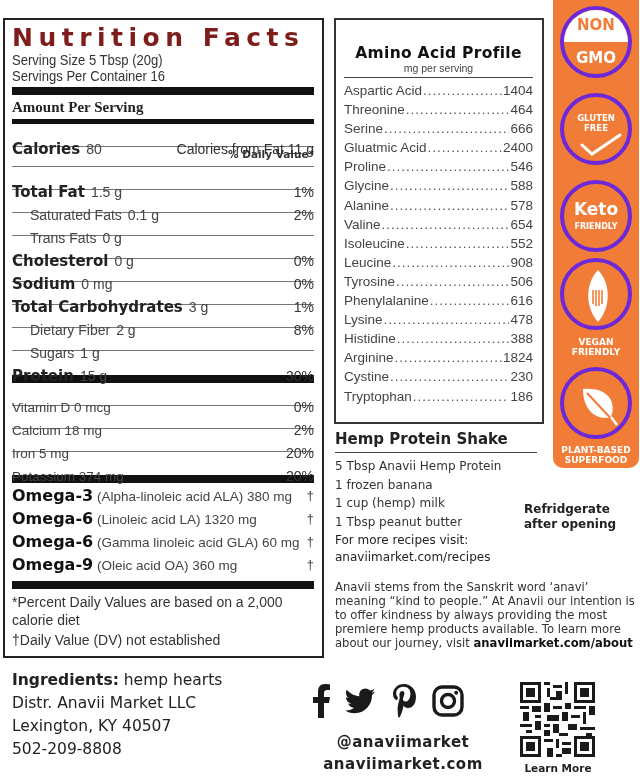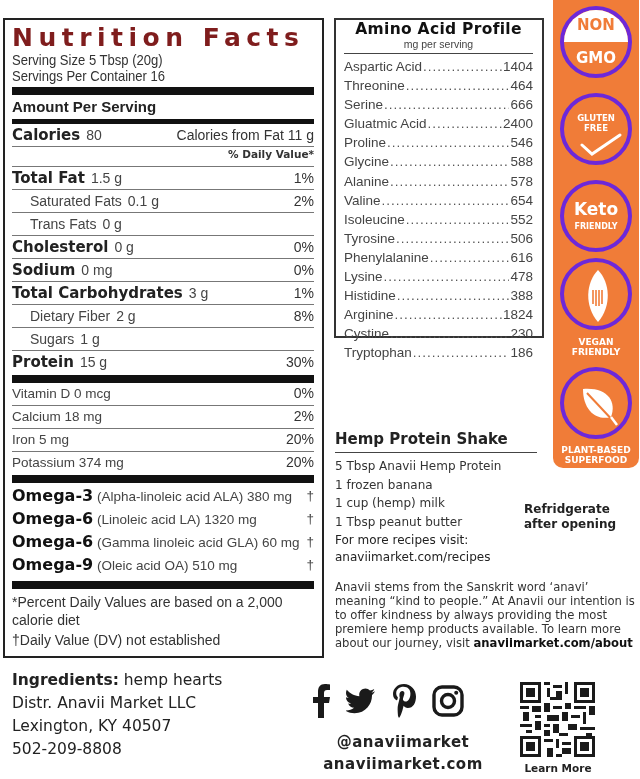--- a/index.html
+++ b/index.html
@@ -5,37 +5,37 @@
   *{box-sizing:border-box;margin:0;padding:0}
   html,body{width:640px;height:779px;background:#fff;overflow:hidden}
   body{position:relative;font-family:"Liberation Sans",sans-serif;color:#1a1a1a}
 
   
   .nf{position:absolute;left:3px;top:18px;width:321px;height:640px;border:2px solid #222;padding:2px 8px 0 7px}
   .nf-title{font-family:"DejaVu Sans",sans-serif;font-weight:900;font-size:25px;letter-spacing:5.5px;line-height:28px;margin-top:2px;color:#7f1d1d}
   .nf-serv{font-family:"Liberation Sans",sans-serif;font-size:14.5px;line-height:16px;color:#333;transform:scaleX(.9);transform-origin:left}
   .bar-thick{height:8px;background:#111;margin:3px 0 2px}
   .bar-mid{height:5px;background:#111;margin:2px 0 0}
-  .amount{font-family:Liberation Sans, sans-serif;font-weight:bold;font-size:15px;line-height:20px;color:#222}
-  .row{display:flex;justify-content:space-between;align-items:baseline;border-bottom:1px solid #777;height:23px;padding-top:2px}
+  .amount{font-family:Liberation Serif, serif;font-weight:bold;font-size:15px;line-height:20px;color:#222}
+  .row{display:flex;justify-content:space-between;align-items:baseline;border-bottom:1px solid #777;height:23px;padding-top:16px}
   .row.noline{border-bottom:none}
   .lbl-b{font-family:"DejaVu Sans",sans-serif;font-weight:bold;font-size:15px;color:#222}
   .val{font-size:14px;color:#444;margin-left:6px}
   .pct{font-size:14px;color:#333}
   .indent{padding-left:18px}
   .sub{font-size:14px;color:#444}
   .dv-row{justify-content:flex-end;height:20px;padding-top:1px}
   .dv{font-family:"DejaVu Sans",sans-serif;font-weight:bold;font-size:10.5px;color:#333}
   .vit{font-size:13.5px;color:#444}
   .omega{font-size:13.5px;color:#444;line-height:22px;display:flex;justify-content:space-between}
   .omega b{font-family:"DejaVu Sans",sans-serif;font-size:16px;color:#111;font-weight:bold}
   .foot{font-size:14px;color:#333;line-height:18px;padding-top:2px}
 
   
-  .amino{position:absolute;left:334px;top:18px;width:210px;height:320px;border:2px solid #333;padding:0 9px 0 8px}
+  .amino{position:absolute;left:334px;top:18px;width:210px;height:406px;border:2px solid #333;padding:24px 9px 0 8px}
   .amino-title{font-family:"DejaVu Sans",sans-serif;font-weight:900;font-size:15.5px;text-align:center;color:#111;letter-spacing:.3px}
   .amino-sub{font-size:10.5px;text-align:center;color:#444;border-bottom:1.5px solid #444;padding-bottom:3px;margin-bottom:5px}
   .aa{display:flex;align-items:baseline;font-size:13.5px;color:#444;height:19.1px;white-space:nowrap;overflow:hidden}
   .aa .n{flex:0 0 auto}
   .aa .d{flex:1 1 auto;overflow:hidden;margin:0 1px;color:#555;letter-spacing:1px}
   .aa .d::after{content:"................................................................"}
   .aa .v{flex:0 0 auto}
 
   
   .badges{position:absolute;left:553px;top:0;width:86px;height:468px;background:#f07c38;border-radius:0 0 10px 10px}
@@ -139,21 +139,21 @@
     </div>
   <div class="omega">
       <span><b>Omega-6</b> <span>(Linoleic acid LA)  1320 mg</span></span>
       <span>†</span>
     </div>
   <div class="omega">
       <span><b>Omega-6</b> <span>(Gamma linoleic acid GLA)  60 mg</span></span>
       <span>†</span>
     </div>
   <div class="omega">
-      <span><b>Omega-9</b> <span>(Oleic acid OA)  510 mg</span></span>
+      <span><b>Omega-9</b> <span>(Oleic acid OA)  360 mg</span></span>
       <span>†</span>
     </div>
   <div class="bar-thick" style="margin:4px 0 2px"></div>
   <div class="foot">*Percent Daily Values are based on a 2,000 calorie diet</div>
   <div class="foot">†Daily Value (DV) not established</div>
 </div>
 
 <div class="amino">
   <div class="amino-title">Amino Acid Profile</div>
   <div class="amino-sub">mg per serving</div>
@@ -195,20 +195,25 @@
       </div>
       <div class="aa">
         <span class="n">Valine</span>
         <span class="d"></span>
         <span class="v">654</span>
       </div>
       <div class="aa">
         <span class="n">Isoleucine</span>
         <span class="d"></span>
         <span class="v">552</span>
+      </div>
+      <div class="aa">
+        <span class="n">Leucine</span>
+        <span class="d"></span>
+        <span class="v">908</span>
       </div>
       <div class="aa">
         <span class="n">Tyrosine</span>
         <span class="d"></span>
         <span class="v">506</span>
       </div>
       <div class="aa">
         <span class="n">Phenylalanine</span>
         <span class="d"></span>
         <span class="v">616</span>

